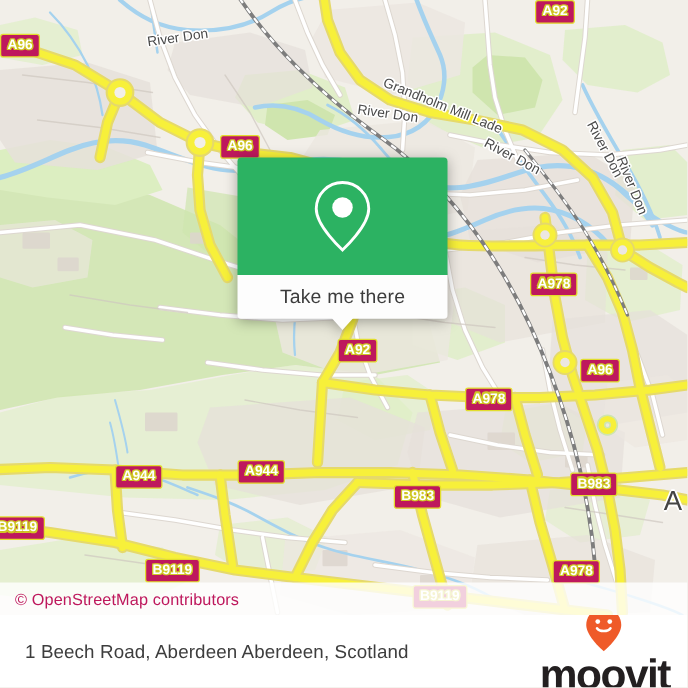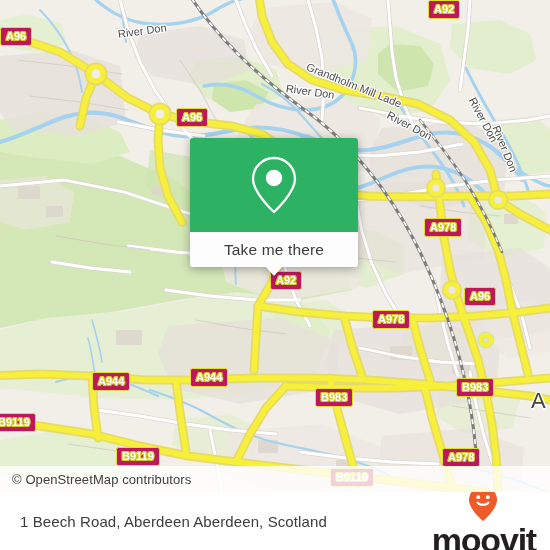--- a/index.html
+++ b/index.html
@@ -30,30 +30,30 @@
     position: absolute;
     left: 0; top: 466px;
     width: 550px; height: 26px;
     background: rgba(255,255,255,0.80);
     display: flex;
     align-items: center;
     z-index: 40;
   }
   #attrib .txt {
     font-size: 13px;
-    color: #404040;
+    color: #be185d;
     padding-left: 12px;
     letter-spacing: 0.1px;
     white-space: nowrap;
   }
 
   
   #popup {
     position: absolute;
-    left: 190px; top: 138px;
+    left: 190px; top: 126px;
     width: 168px;
     z-index: 60;
     filter: drop-shadow(0 2px 5px rgba(0,0,0,0.33));
   }
   #popup .green {
     width: 100%;
     height: 94px;
     background: #2cb262;
     display: flex;
     align-items: center;

